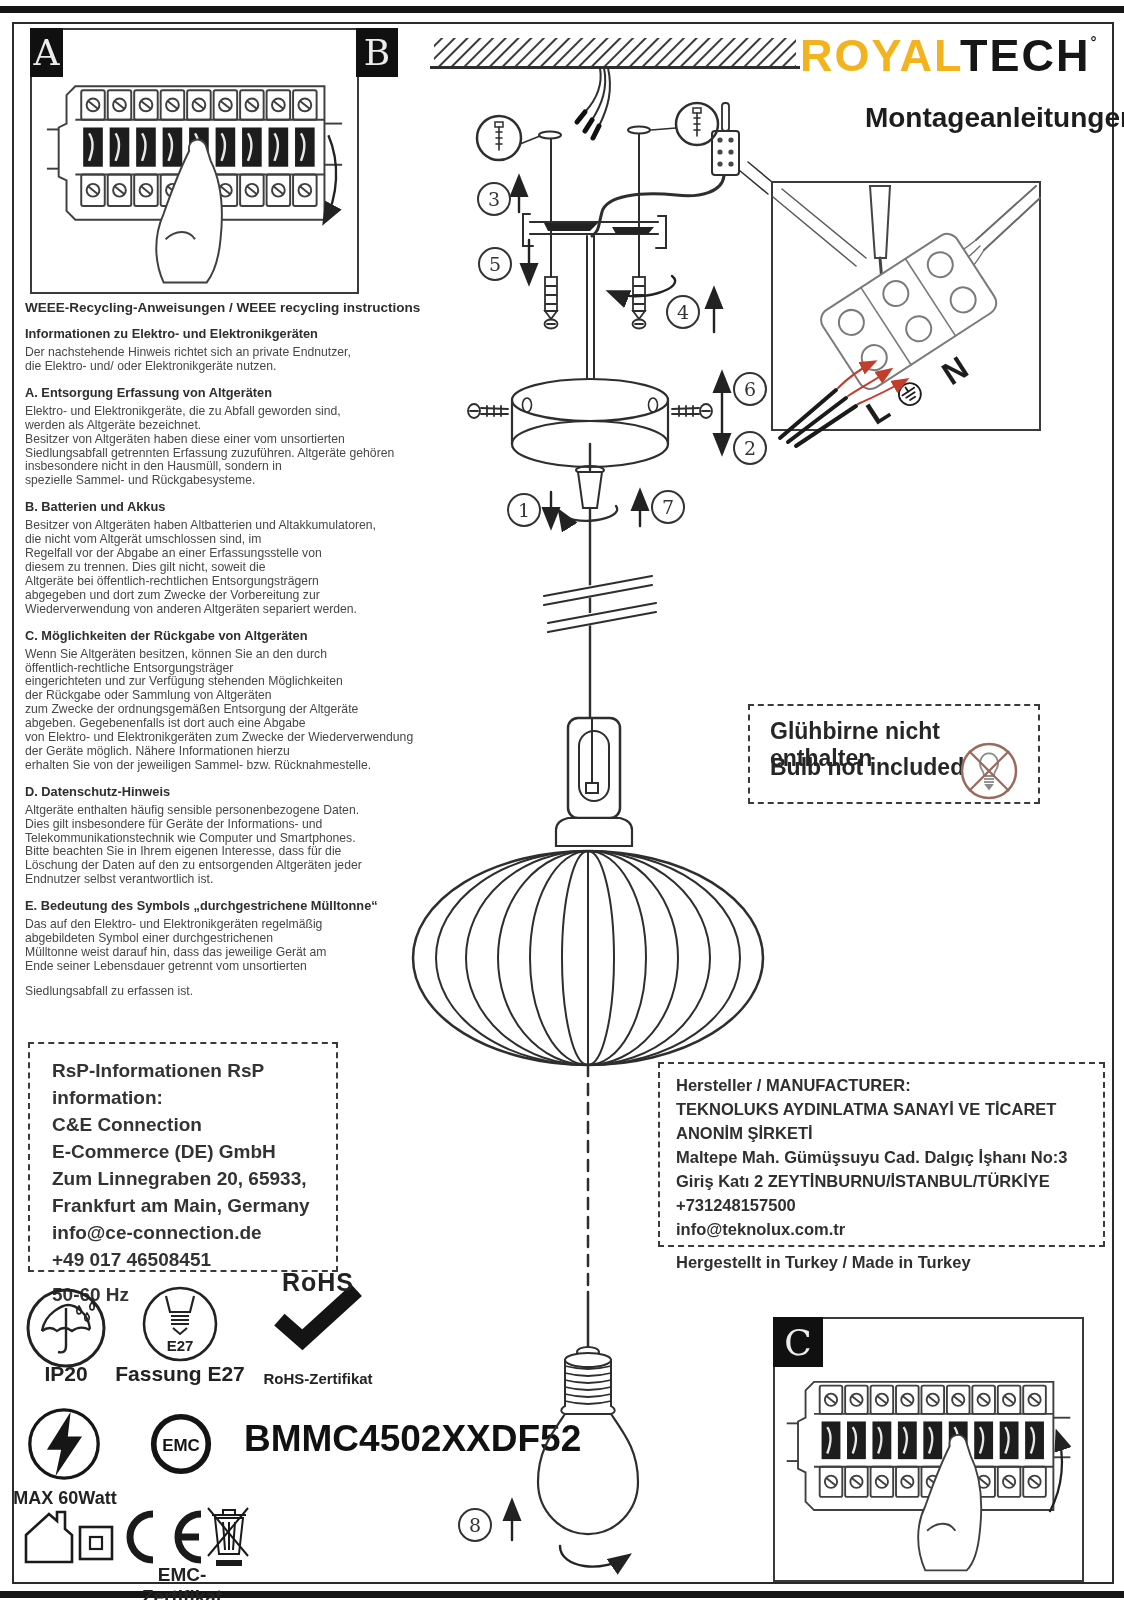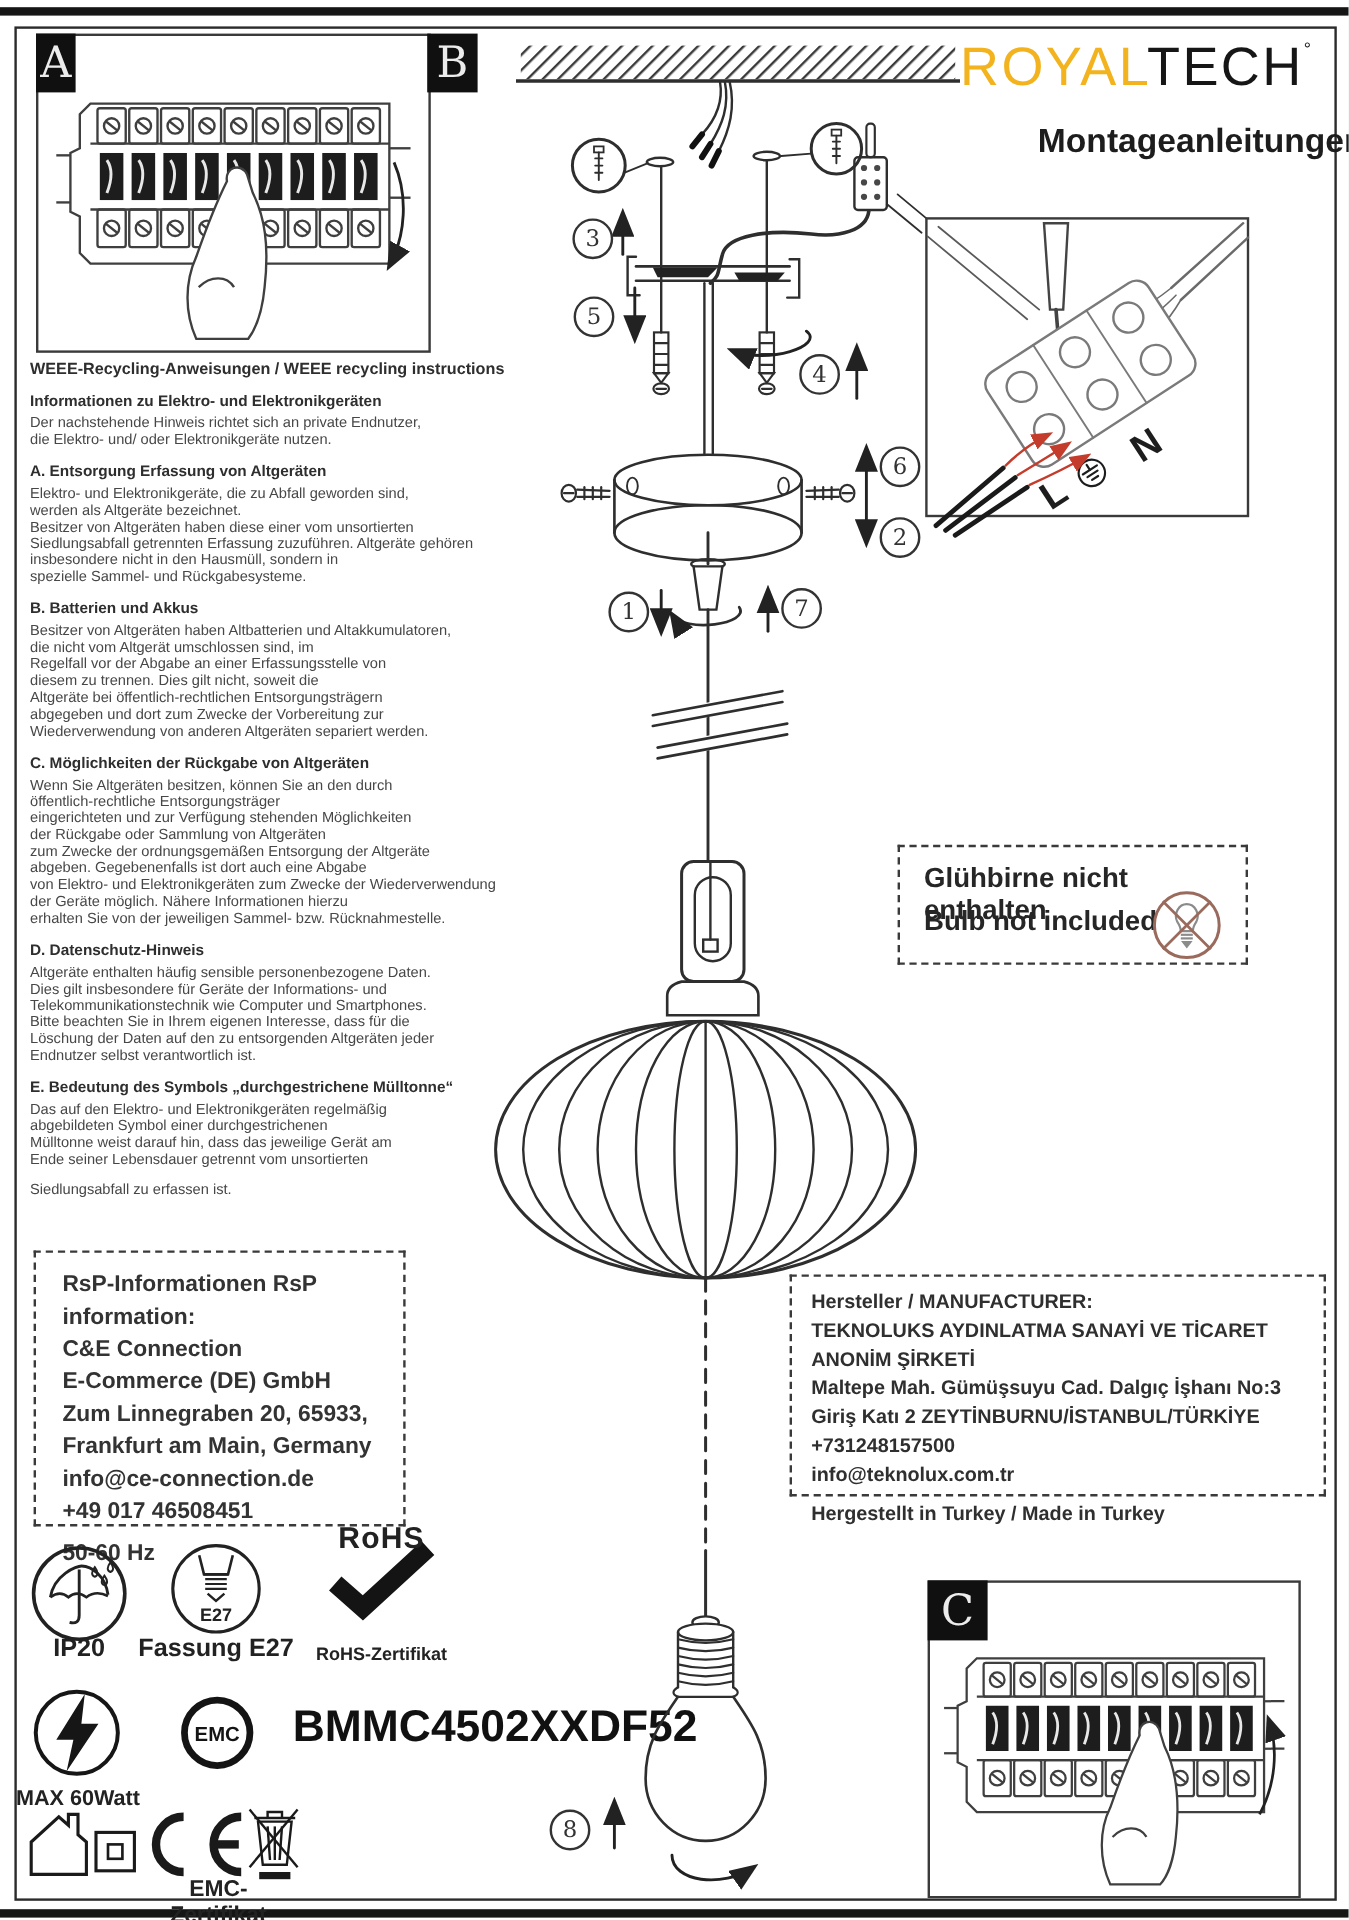--- a/index.html
+++ b/index.html
@@ -3,21 +3,21 @@
 <meta charset="utf-8">
 <style>
   html,body{margin:0;padding:0;background:#e8e8e8;}
   .page{position:relative;width:1124px;height:1600px;background:#fff;
         font-family:"Liberation Sans",sans-serif;color:#333;overflow:hidden;margin:0 auto;}
   .bar{position:absolute;left:0;width:1124px;height:7px;background:#151515;}
   .frame{position:absolute;left:12px;top:22px;width:1098px;height:1558px;border:2px solid #2b2b2b;}
   .panelbox{position:absolute;border:2px solid #3a3a3a;background:#fff;}
   .plabel{position:absolute;background:#101010;color:#ececec;display:flex;align-items:center;justify-content:center;
           font-family:"DejaVu Serif",serif;font-size:36px;}
-  .brand{position:absolute;font-weight:400;font-size:45px;letter-spacing:2px;white-space:nowrap;}
+  .brand{position:absolute;font-weight:700;font-size:45px;letter-spacing:2px;white-space:nowrap;}
   .brand .royal{color:#F2B31E;}
   .brand .tech{color:#161616;}
   .brand sup{font-size:15px;color:#161616;vertical-align:top;line-height:1;position:relative;top:4px;}
   .mtitle{position:absolute;left:841px;top:100px;width:320px;text-align:center;
           font-size:28px;font-weight:700;color:#1d1d1d;line-height:1.3;}
   .weee{position:absolute;left:25px;top:300px;width:398px;}
   .weee .wtitle{font-size:13.5px;font-weight:700;color:#2e2e2e;margin-bottom:4px;}
   .weee h4{font-size:12.8px;font-weight:700;color:#2e2e2e;margin:11px 0 5px 0;}
   .weee p{font-size:12.2px;color:#474747;line-height:1.14;margin:0;white-space:pre-line;}
   .weee .tail{margin-top:11px;}

